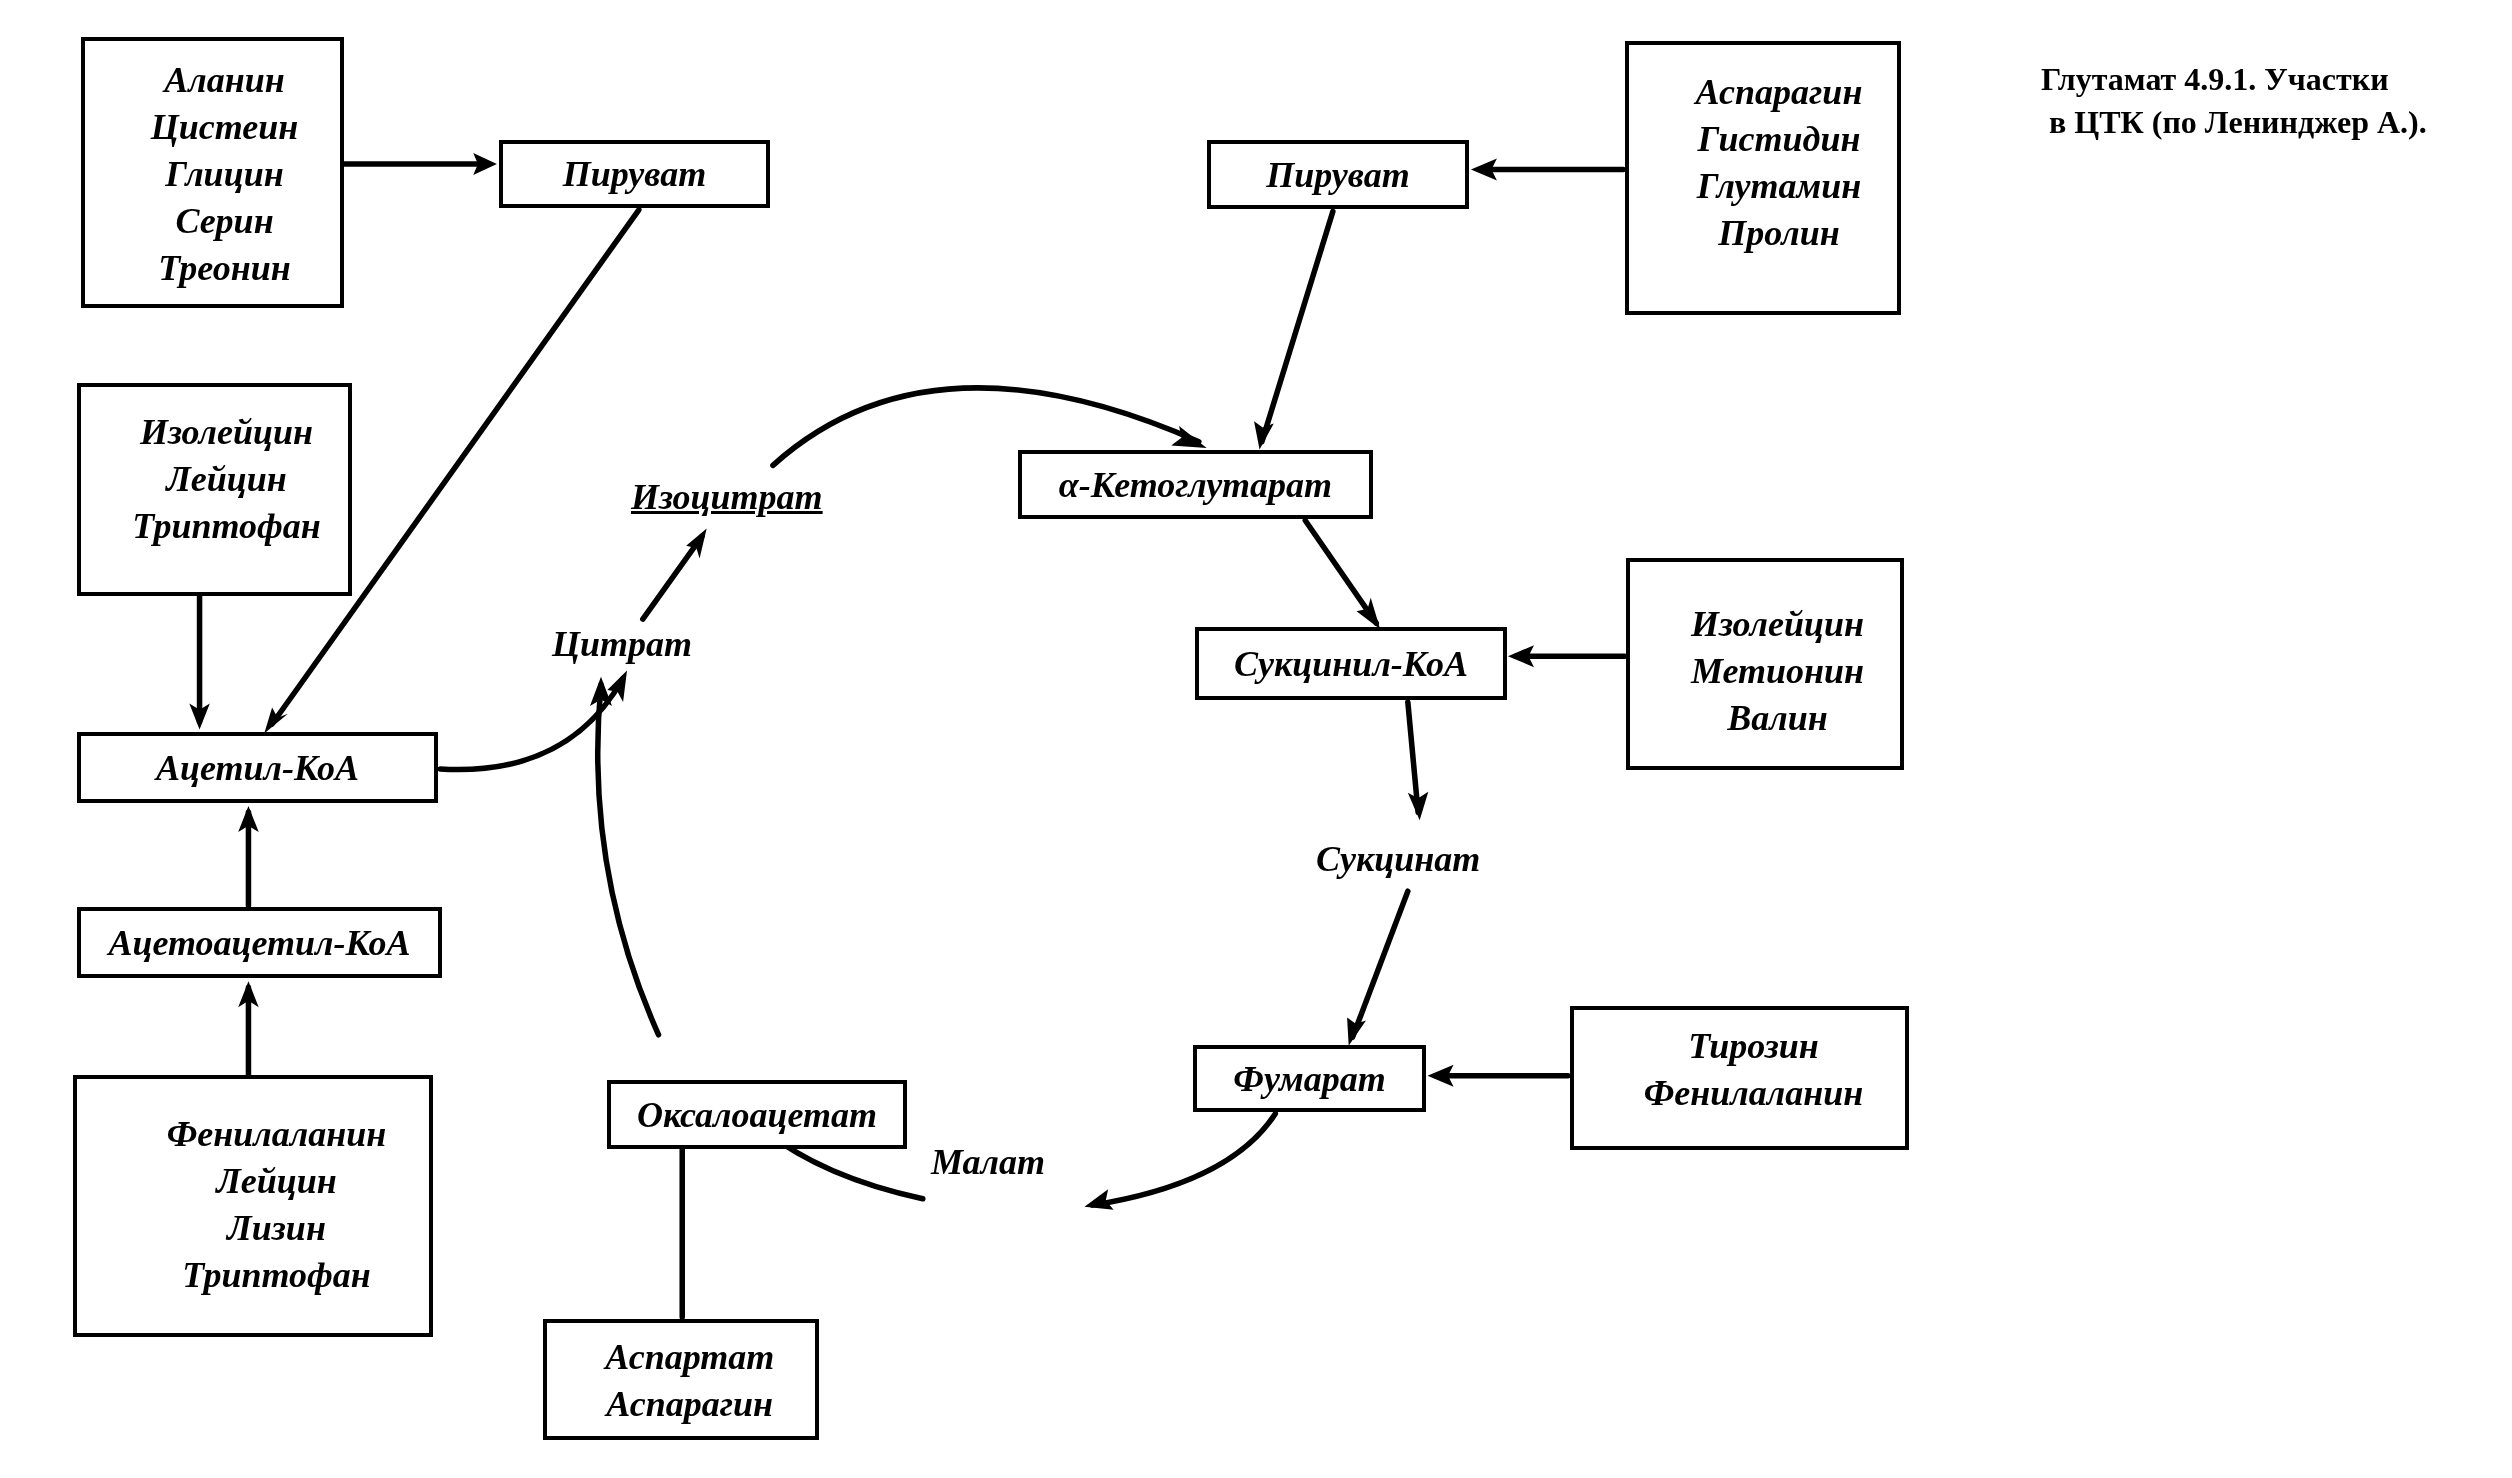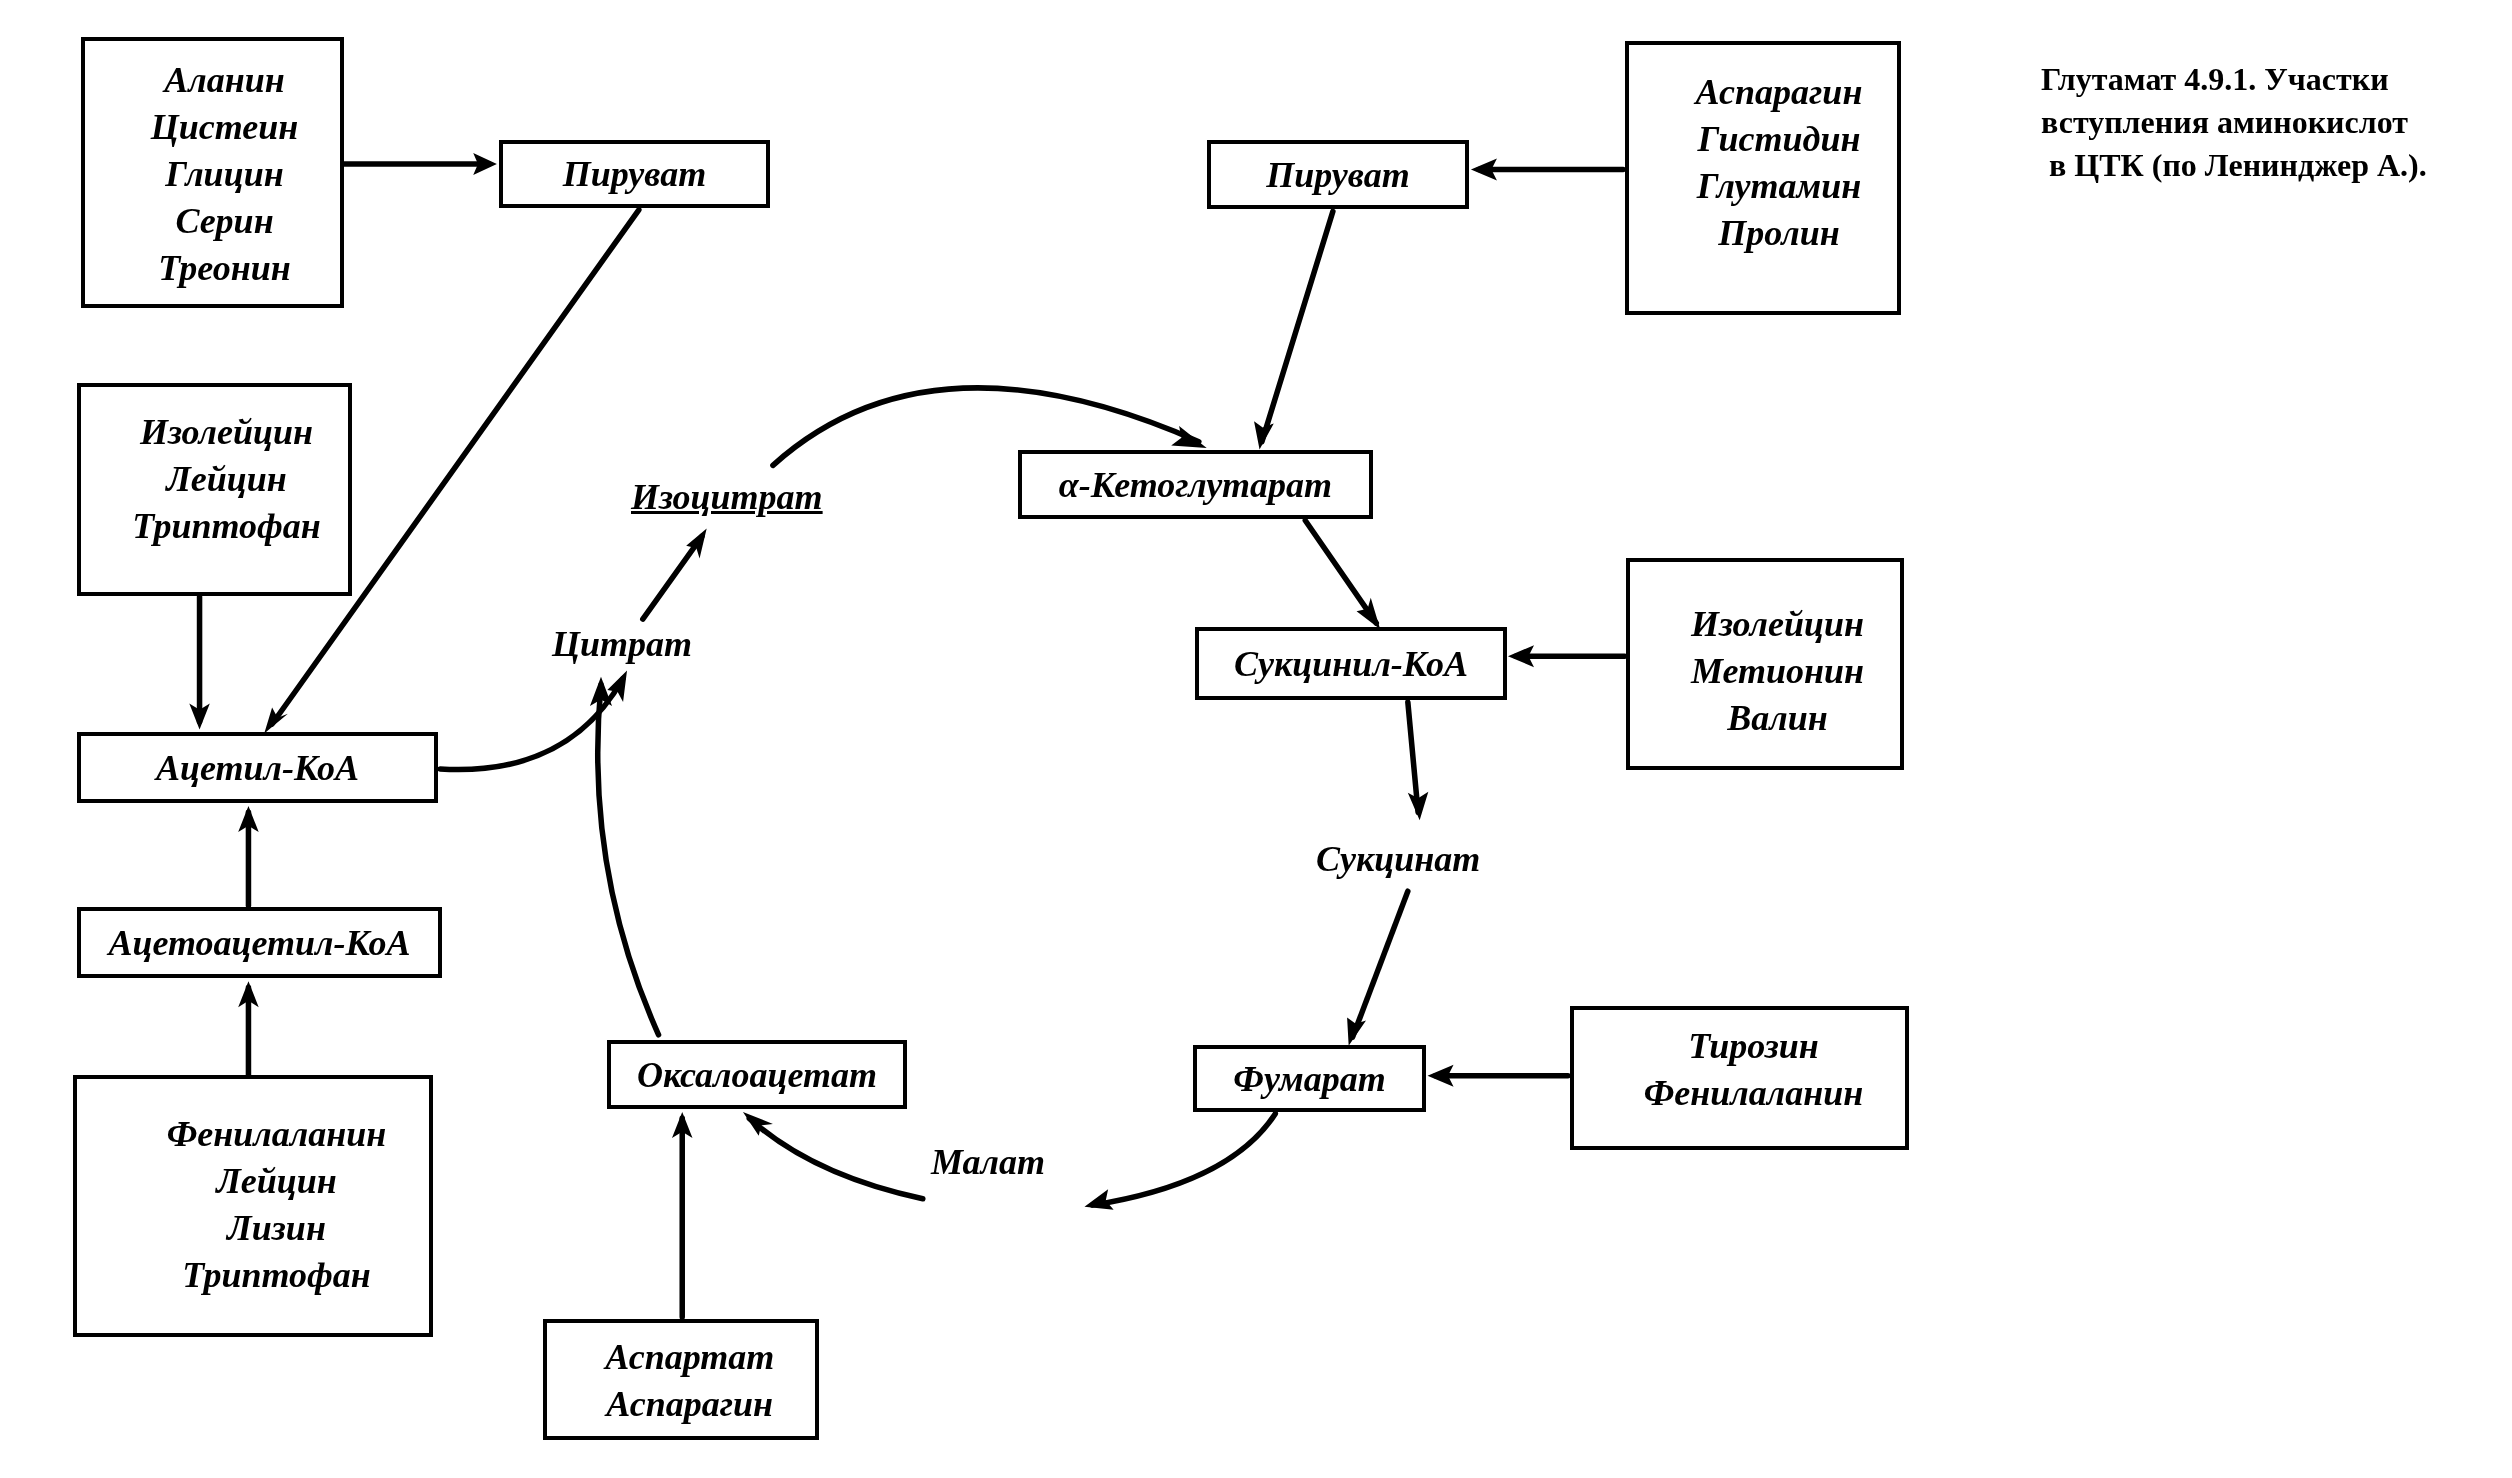--- a/index.html
+++ b/index.html
@@ -162,27 +162,26 @@
 
 <div class="node" style="left:1018px;top:450px;width:355px;height:69px;">
   <span>α-Кетоглутарат</span>
 </div>
 <div class="node" style="left:1195px;top:627px;width:312px;height:73px;">
   <span>Сукцинил-КоА</span>
 </div>
 <div class="node" style="left:1193px;top:1045px;width:233px;height:67px;">
   <span>Фумарат</span>
 </div>
-<div class="node" style="left:607px;top:1040px;width:300px;height:69px;align-items:center;">
+<div class="node" style="left:607px;top:1080px;width:300px;height:69px;align-items:center;">
   <span>Оксалоацетат</span>
 </div>
 
 <div class="label" style="left:631px;top:476px;text-decoration:underline;">Изоцитрат</div>
 <div class="label" style="left:552px;top:623px;">Цитрат</div>
 <div class="label" style="left:1316px;top:838px;">Сукцинат</div>
 <div class="label" style="left:931px;top:1141px;">Малат</div>
 
 <div class="caption">
   <div>Глутамат 4.9.1. Участки</div>
-  <div>вступления аминокислот</div>
   <div> в ЦТК (по Ленинджер А.).</div>
 </div>
 
 
 </body></html>

